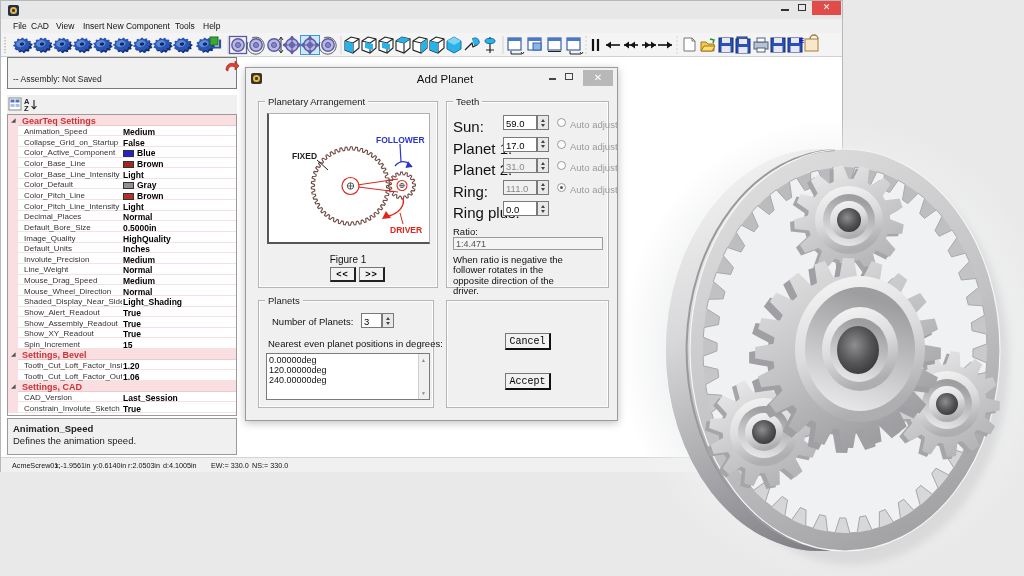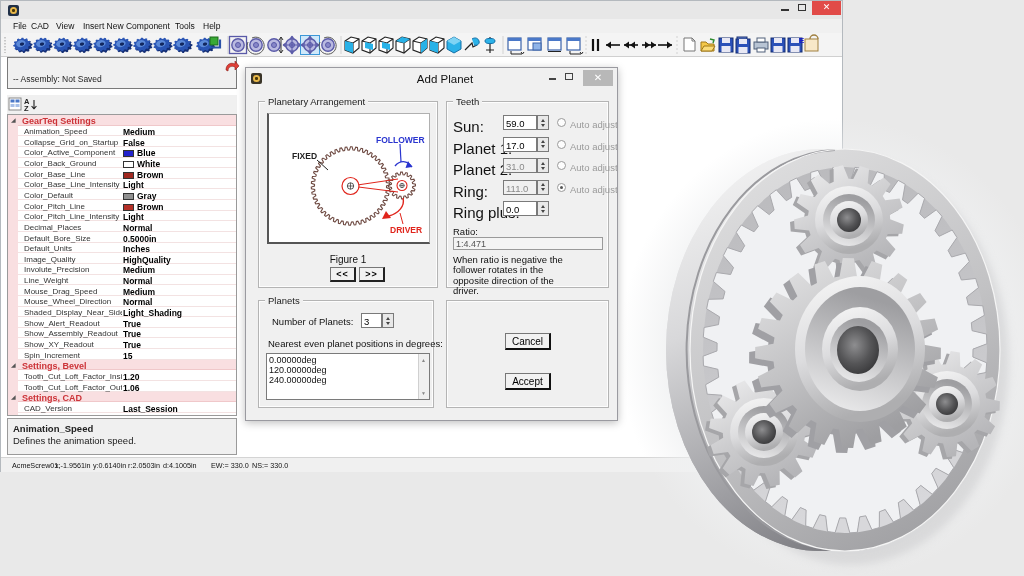--- a/index.html
+++ b/index.html
@@ -64,21 +64,21 @@
   background:#fff; font-size:9.5px; padding:2px; color:#000; }
 .tval.dis { background:#f0f0f0; color:#8a8a8a; }
 .spin { position:absolute; left:90px; top:0; width:12px; height:15px; border:1px solid #7a7a7a; background:#e8e8e8; }
 .spin i { position:absolute; left:2.5px; width:0; height:0; border-left:2.5px solid transparent; border-right:2.5px solid transparent; }
 .spin i:first-child { top:2.5px; border-bottom:3px solid #444; } .spin i:last-child { bottom:2.5px; border-top:3px solid #444; }
 .radio { position:absolute; left:110px; top:3px; width:9px; height:9px; border:1px solid #9a9a9a;
   border-radius:50%; background:#fdfdfd; }
 .rdot { position:absolute; left:2px; top:2px; width:3px; height:3px; border-radius:50%; background:#555; }
 .rlbl { position:absolute; left:123px; top:4px; font-size:9.5px; color:#9a9a9a; white-space:nowrap; }
 .btn3d { position:absolute; width:46px; height:17px; background:#f2f2f2; border:1px solid #777;
-  border-right:2px solid #111; border-bottom:2px solid #111; font-size:10px; text-align:center; line-height:15px; color:#000; }
+  border-right:2px solid #111; border-bottom:2px solid #111; font-size:10px; text-align:center; line-height:15px; color:#000;font-family:Liberation Mono, monospace; }
 </style></head>
 <body>
 <div id="stage">
 <div id="win">
   <div id="titlebar">
         <div id="appicon"></div>
     <div id="btn-min"></div>
         <div id="btn-max"></div>
         <div id="btn-close">✕</div>
   </div>
@@ -325,25 +325,20 @@
             <span class="pname">Collapse_Grid_on_Startup</span>
             <span class="pval"><b>False</b></span>
           </div>
           <div class="prow">
             <span class="gut"></span>
             <span class="pname">Color_Active_Component</span>
             <span class="pval"><span class="swatch" style="background:#2222cc"></span><b>Blue</b></span>
           </div>
           <div class="prow">
             <span class="gut"></span>
-            <span class="pname">Color_Back_Ground</span>
-            <span class="pval"><span class="swatch" style="background:#ffffff"></span><b>White</b></span>
-          </div>
-          <div class="prow">
-            <span class="gut"></span>
             <span class="pname">Color_Base_Line</span>
             <span class="pval"><span class="swatch" style="background:#a02820"></span><b>Brown</b></span>
           </div>
           <div class="prow">
             <span class="gut"></span>
             <span class="pname">Color_Base_Line_Intensity</span>
             <span class="pval"><b>Light</b></span>
           </div>
           <div class="prow">
             <span class="gut"></span>
@@ -365,27 +360,27 @@
             <span class="pname">Decimal_Places</span>
             <span class="pval"><b>Normal</b></span>
           </div>
           <div class="prow">
             <span class="gut"></span>
             <span class="pname">Default_Bore_Size</span>
             <span class="pval"><b>0.5000in</b></span>
           </div>
           <div class="prow">
             <span class="gut"></span>
+            <span class="pname">Image_Quality</span>
+            <span class="pval"><b>HighQuality</b></span>
+          </div>
+          <div class="prow">
+            <span class="gut"></span>
             <span class="pname">Default_Units</span>
             <span class="pval"><b>Inches</b></span>
-          </div>
-          <div class="prow">
-            <span class="gut"></span>
-            <span class="pname">Image_Quality</span>
-            <span class="pval"><b>HighQuality</b></span>
           </div>
           <div class="prow">
             <span class="gut"></span>
             <span class="pname">Involute_Precision</span>
             <span class="pval"><b>Medium</b></span>
           </div>
           <div class="prow">
             <span class="gut"></span>
             <span class="pname">Line_Weight</span>
             <span class="pval"><b>Normal</b></span>

